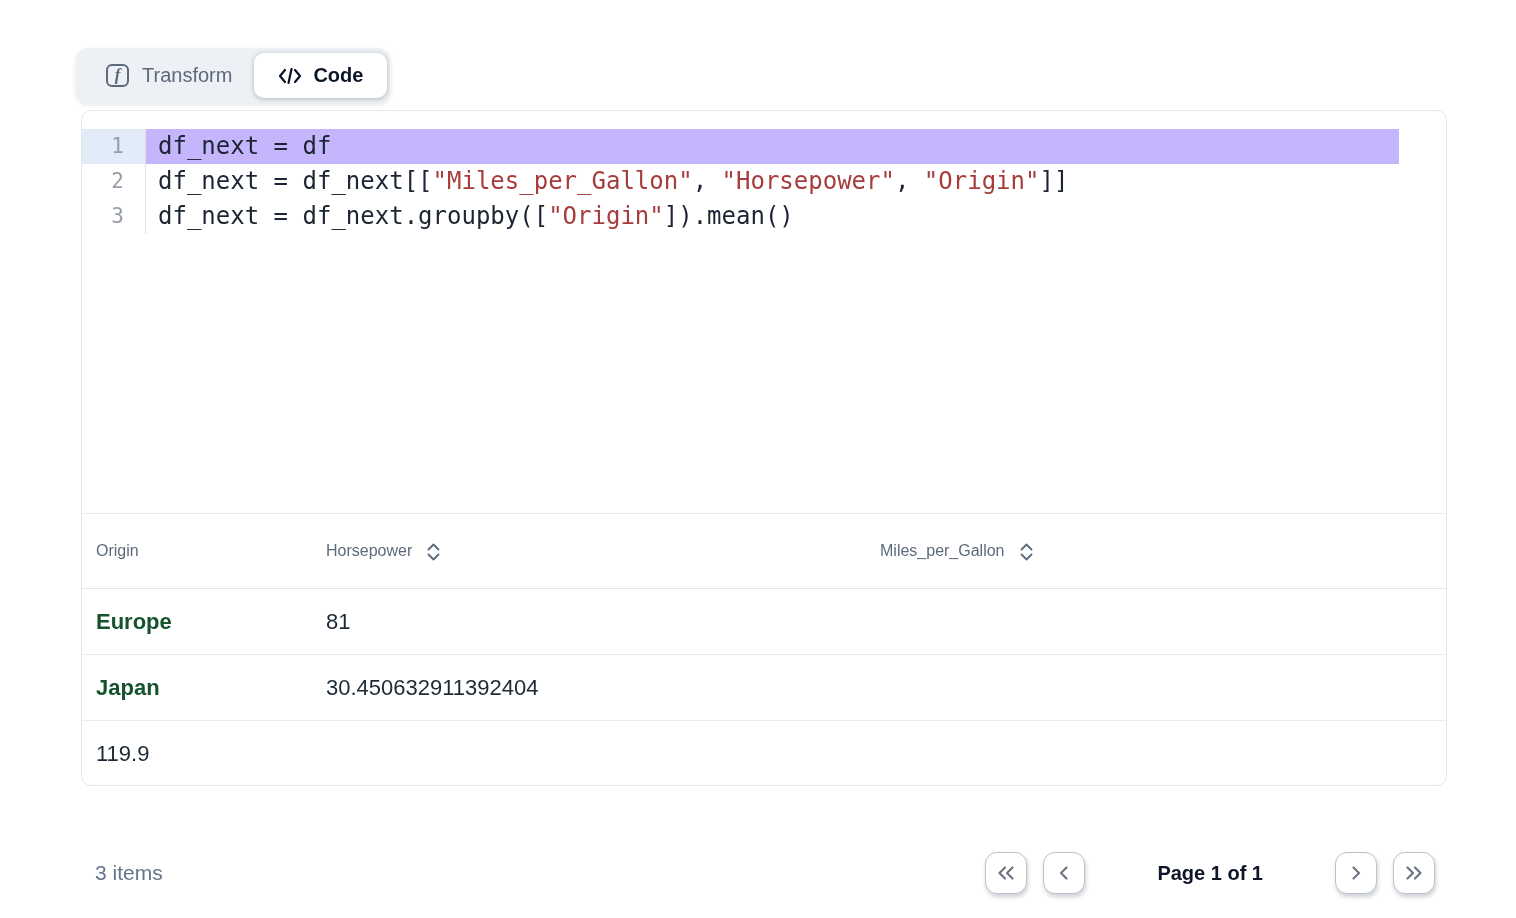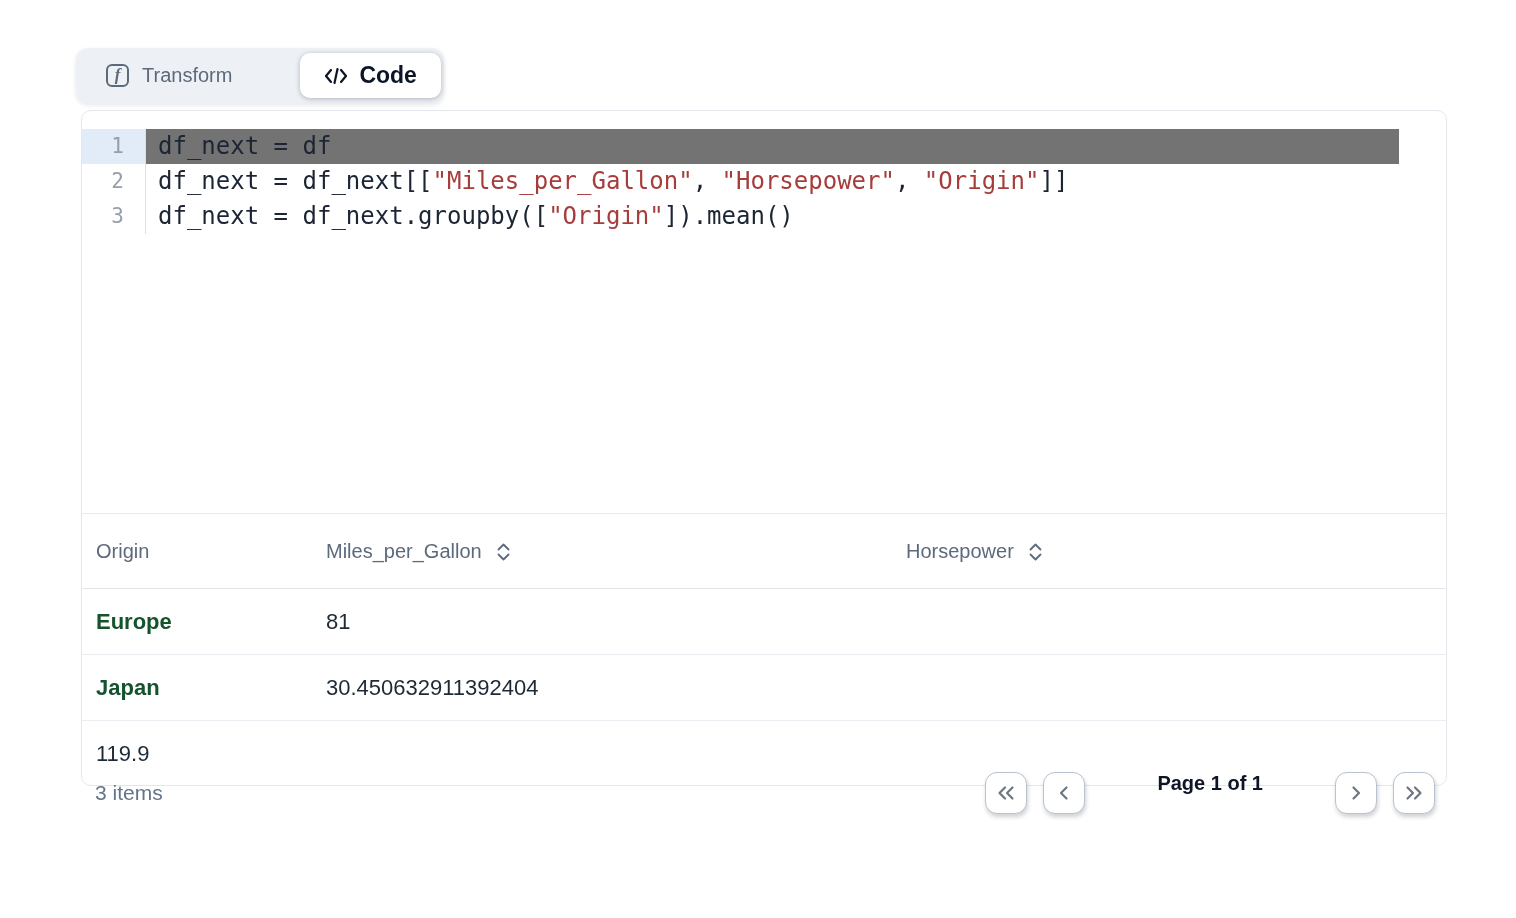--- a/index.html
+++ b/index.html
@@ -7,63 +7,63 @@
     font-family: "Liberation Sans", sans-serif; color: #0f172a; overflow: hidden; }
 
   
   .tabbar { position: absolute; left: 76px; top: 48px; height: 55px;
     display: flex; align-items: center; background: #edf1f5; border-radius: 12px;
     padding-right: 3px; box-shadow: 0 2px 5px rgba(15,23,42,0.10); }
   .tab { display: flex; align-items: center; cursor: pointer; }
   .tab-inactive { gap: 13px; padding: 0 22px 0 30px; color: #5d6a7b;
     font-size: 20px; font-weight: 500; }
   .tab-active { gap: 11px; background: #ffffff; border-radius: 10px; height: 45px;
-    padding: 0 24px; font-size: 23px; font-weight: 700; color: #0b1526;
-    box-shadow: 0 1px 5px rgba(15,23,42,0.28); margin-left: 46px; }
+    padding: 0 24px; font-size: 20px; font-weight: 700; color: #0b1526;
+    box-shadow: 0 1px 5px rgba(15,23,42,0.28); }
   .fn-icon { width: 23px; height: 23px; border: 2px solid #5d6a7b; border-radius: 6px;
     display: flex; align-items: center; justify-content: center;
     font-family: "Liberation Serif", serif; font-style: italic; font-weight: 700;
     font-size: 17px; line-height: 1; padding-bottom: 2px; }
 
   
   .panel { position: absolute; left: 81px; top: 110px; width: 1366px; height: 676px;
     background: #fff; border: 1px solid #e3e7ec; border-radius: 10px; overflow: hidden; }
 
   
   .editor { height: 402px; padding-top: 18px; cursor: text;
     font-family: "DejaVu Sans Mono", monospace; font-size: 24px; line-height: 35px;
     color: #1c2534; }
   .cm-line { display: flex; height: 35px; }
   .gutter { flex: 0 0 64px; text-align: right; padding-right: 21px;
     font-size: 21px; color: #969ea9; border-right: 1px solid #dcdfe4; }
   .codetext { flex: 1; padding-left: 12px; white-space: pre; margin-right: 47px; }
   .cm-line.active .gutter { background: #e1ecf8; }
-  .cm-line.active .codetext { background: #737373; }
+  .cm-line.active .codetext { background: #c4b5fd; }
   .tok-string { color: #a63d3c; }
 
   
   .table { border-top: 1px solid #e8ebef; }
   .thead { display: flex; align-items: center; height: 75px; color: #5d6a7b;
-    font-size: 20px; border-bottom: 1px solid #e2e6eb; }
+    font-size: 16px; border-bottom: 1px solid #e2e6eb; }
   .th { display: flex; align-items: center; gap: 13px; padding-left: 14px; }
   .c1 { width: 230px; flex: 0 0 230px; }
   .c2 { width: 580px; flex: 0 0 580px; }
   .c3 { flex: 1; }
   .sort-icon { display: inline-flex; margin-top: 2px; cursor: pointer; }
   .trow { display: flex; align-items: center; height: 66px; font-size: 22px;
     color: #1e2936; border-bottom: 1px solid #e9edf1; }
   .trow:last-child { border-bottom: none; }
   .td { padding-left: 14px; }
   .td.c1 { font-weight: 700; color: #14532d; }
 
   
-  .footer { position: absolute; left: 81px; top: 772px; width: 1366px; height: 42px;
+  .footer { position: absolute; left: 81px; top: 852px; width: 1366px; height: 42px;
     display: flex; align-items: center; }
   .items-label { margin-left: 14px; font-size: 21px; color: #64748b; }
-  .pager { margin-left: auto; margin-right: 12px; display: flex; align-items: flex-start; gap: 16px; }
+  .pager { margin-left: auto; margin-right: 12px; display: flex; align-items: center; gap: 16px; }
   .pbtn { width: 42px; height: 42px; border-radius: 12px; border: 1px solid #b9c2cf;
     background: #fff; display: flex; align-items: center; justify-content: center;
     box-shadow: 1px 3px 4px rgba(15,23,42,0.20); color: #6e7683; cursor: pointer; }
   .page-label { margin: 0 56px; font-size: 20px; font-weight: 700; color: #0d1526; }
 </style>
 </head>
 <body>
 
 <div class="tabbar">
   <div class="tab tab-inactive">
@@ -99,31 +99,31 @@
           <div class="codetext"><span>df_next = df_next.groupby([</span><span class="tok-string">"Origin"</span><span>]).mean()</span></div>
         </div>
       </div>
   </div>
 
   <div class="table">
     <div class="thead">
       <div class="th c1">
         <span>Origin</span>
       </div>
-      <div class="th c2">
-        <span>Miles_per_Gallon</span>
+      <div class="th c3">
+        <span>Horsepower</span>
         <span class="sort-icon">
           <svg width="17" height="20" viewBox="0 0 17 20" fill="none" stroke="#5d6a7b" stroke-width="1.8" stroke-linecap="round" stroke-linejoin="round">
             <polyline points="3.5,7.5 8.5,2.5 13.5,7.5"></polyline>
             <polyline points="3.5,12.5 8.5,17.5 13.5,12.5"></polyline>
           </svg>
         </span>
       </div>
-      <div class="th c3">
-        <span>Horsepower</span>
+      <div class="th c2">
+        <span>Miles_per_Gallon</span>
         <span class="sort-icon">
           <svg width="17" height="20" viewBox="0 0 17 20" fill="none" stroke="#5d6a7b" stroke-width="1.8" stroke-linecap="round" stroke-linejoin="round">
             <polyline points="3.5,7.5 8.5,2.5 13.5,7.5"></polyline>
             <polyline points="3.5,12.5 8.5,17.5 13.5,12.5"></polyline>
           </svg>
         </span>
       </div>
     </div>
     <div>
         <div class="trow">

